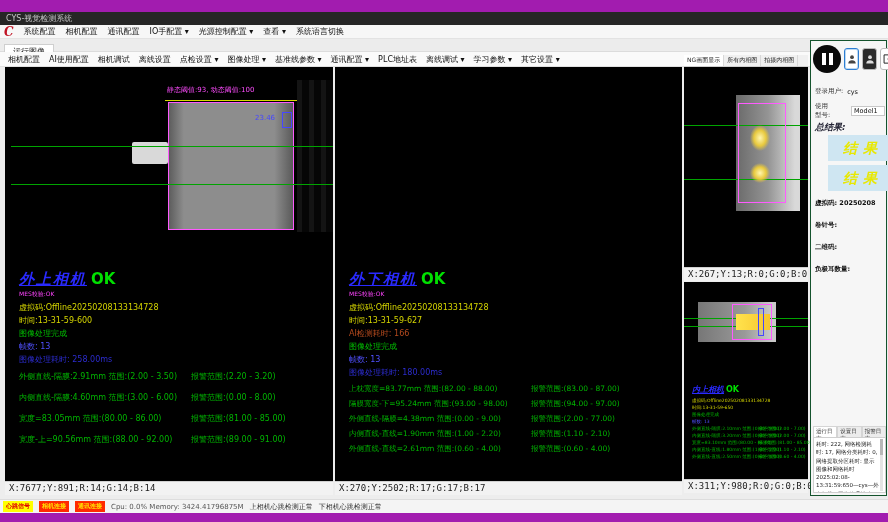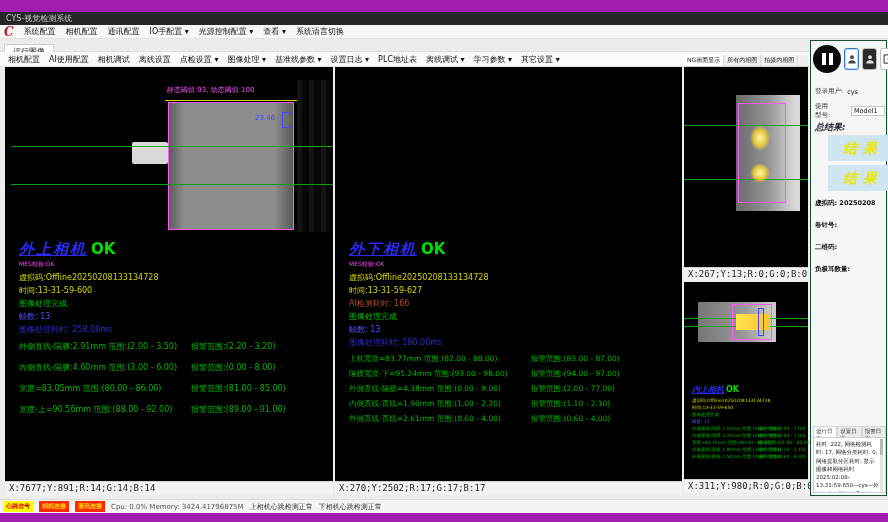--- a/index.html
+++ b/index.html
@@ -49,21 +49,21 @@
   .yellow { background:#d8d800; }
   .box { position:absolute; background:transparent; }
   .magenta-box { border:1px solid #ff5aff; }
   .orange-box  { border:1px solid #d8642e; }
   .blue-box    { border:1px solid #4646ff; }
   .overlay-magenta { position:absolute; color:#ff4cff; font-size:7px; white-space:nowrap; }
   .overlay-blue    { position:absolute; color:#4646ff; font-size:7px; white-space:nowrap; }
   .overlay-yellow  { position:absolute; color:#e0e000; font-size:7px; white-space:nowrap; }
   .blob { position:absolute; background:radial-gradient(closest-side,#fff6b0,#e8c93e 60%,rgba(0,0,0,0)); }
 
-  .cam-text { position:absolute; left:14px; top:172px; width:310px; }
+  .cam-text { position:absolute; left:14px; top:202px; width:310px; }
   .cam-title-row { margin-bottom:1px; }
   .cam-title { color:#2a2aff; font-size:15px; font-weight:bold; font-style:italic;
                text-decoration:underline; letter-spacing:2px; }
   .cam-ok { color:#00e000; font-size:15px; font-weight:bold; margin-left:4px; }
   .mes  { color:#ff44ff; font-size:6px; margin-bottom:3px; }
   .yline{ color:#d6d600; font-size:8px; margin-bottom:2px; }
   .gline{ color:#00c000; font-size:8px; margin-bottom:2px; }
   .bline{ color:#5050ff; font-size:8px; margin-bottom:2px; }
   .rline{ color:#b44a1e; font-size:8px; margin-bottom:2px; }
   .dimline{ color:#2c2ccf; font-size:8px; margin-bottom:6px; }
@@ -156,21 +156,21 @@
   </div>
 
   <div class="toolbar">
     <span class="tool-item">相机配置</span>
     <span class="tool-item">AI使用配置</span>
     <span class="tool-item">相机调试</span>
     <span class="tool-item">离线设置</span>
     <span class="tool-item">点检设置 ▾</span>
     <span class="tool-item">图像处理 ▾</span>
     <span class="tool-item">基准线参数 ▾</span>
-    <span class="tool-item">设置日志 ▾</span>
+    <span class="tool-item">通讯配置 ▾</span>
     <span class="tool-item">PLC地址表</span>
     <span class="tool-item">离线调试 ▾</span>
     <span class="tool-item">学习参数 ▾</span>
     <span class="tool-item">其它设置 ▾</span>
   </div>
 
   <div class="main-bg"></div>
 
   <div class="cam-panel" id="cam-left">
     <div class="img-strip">

